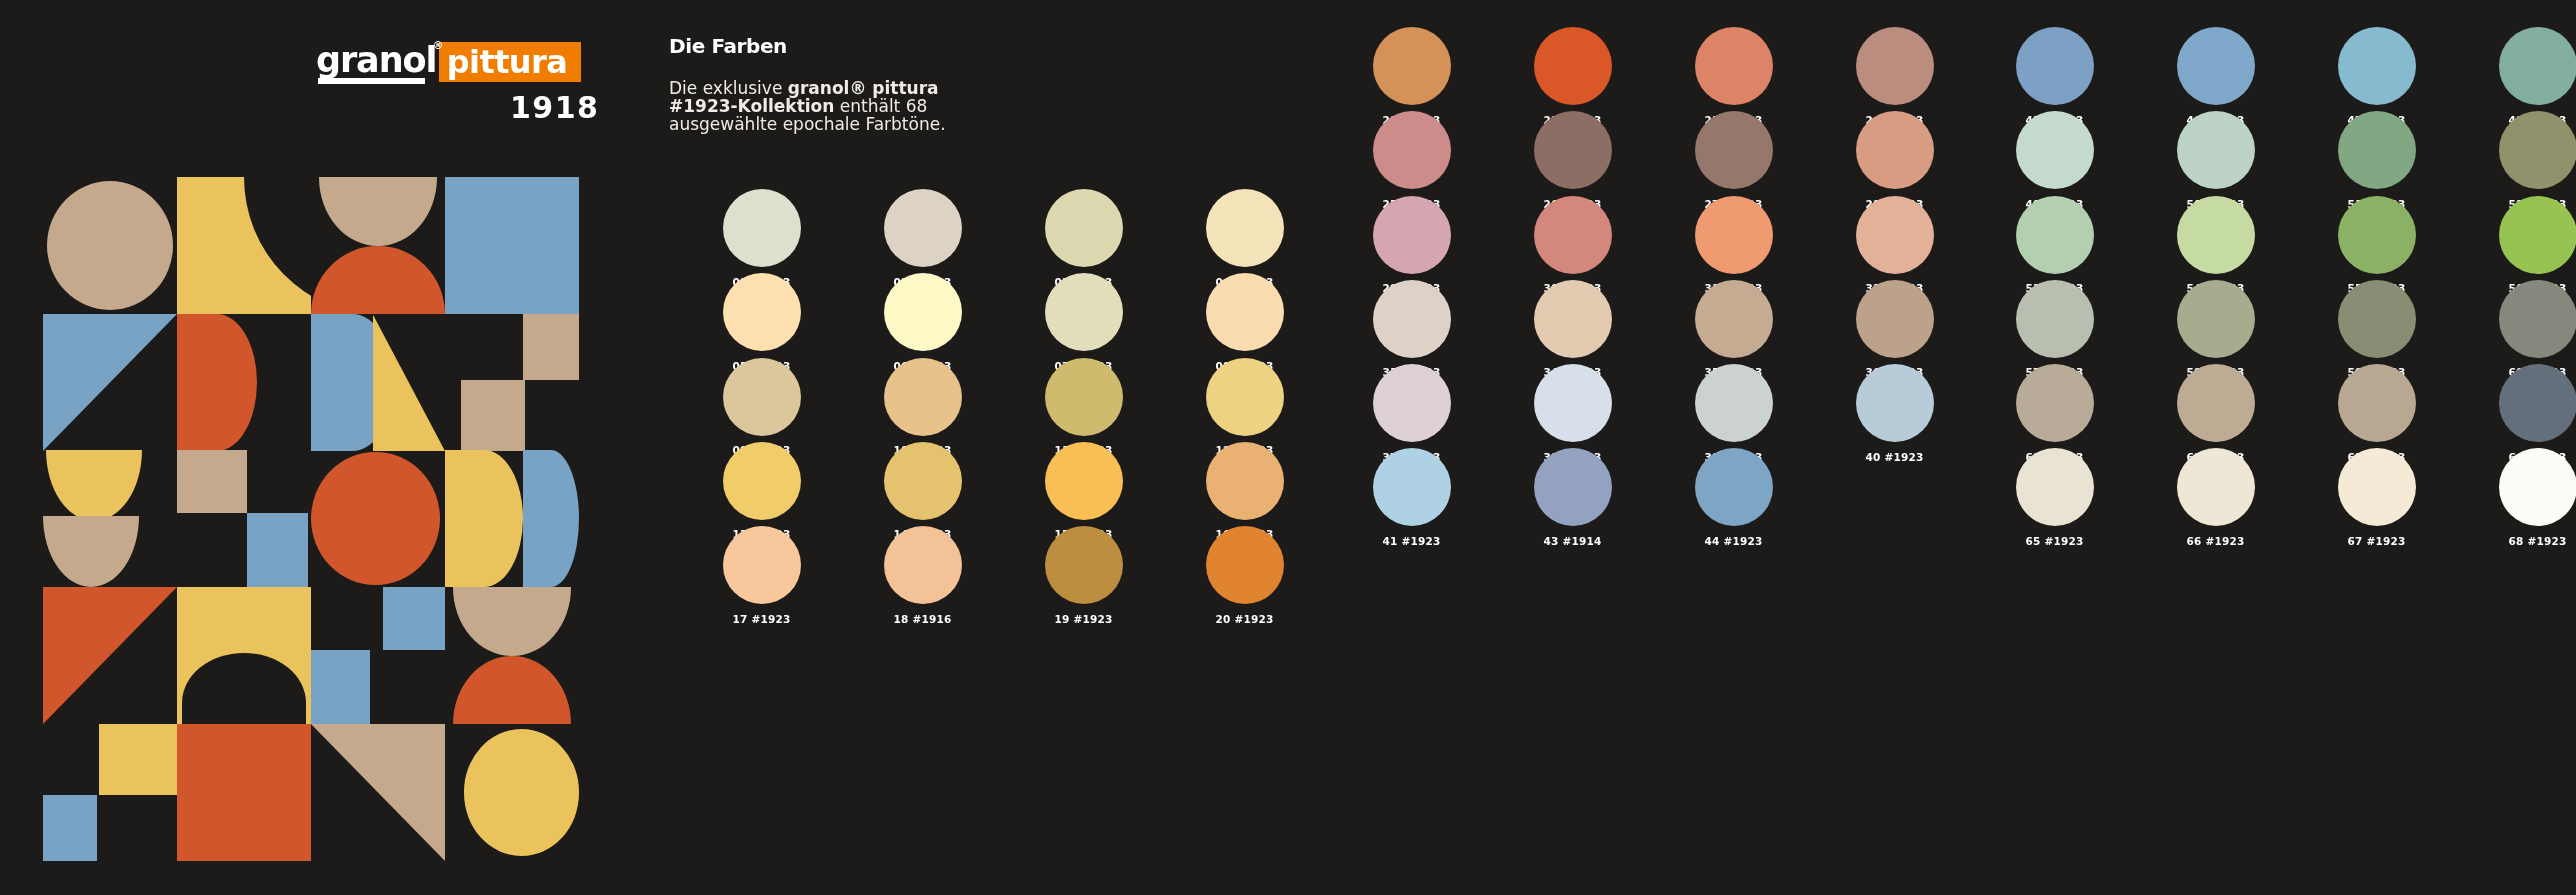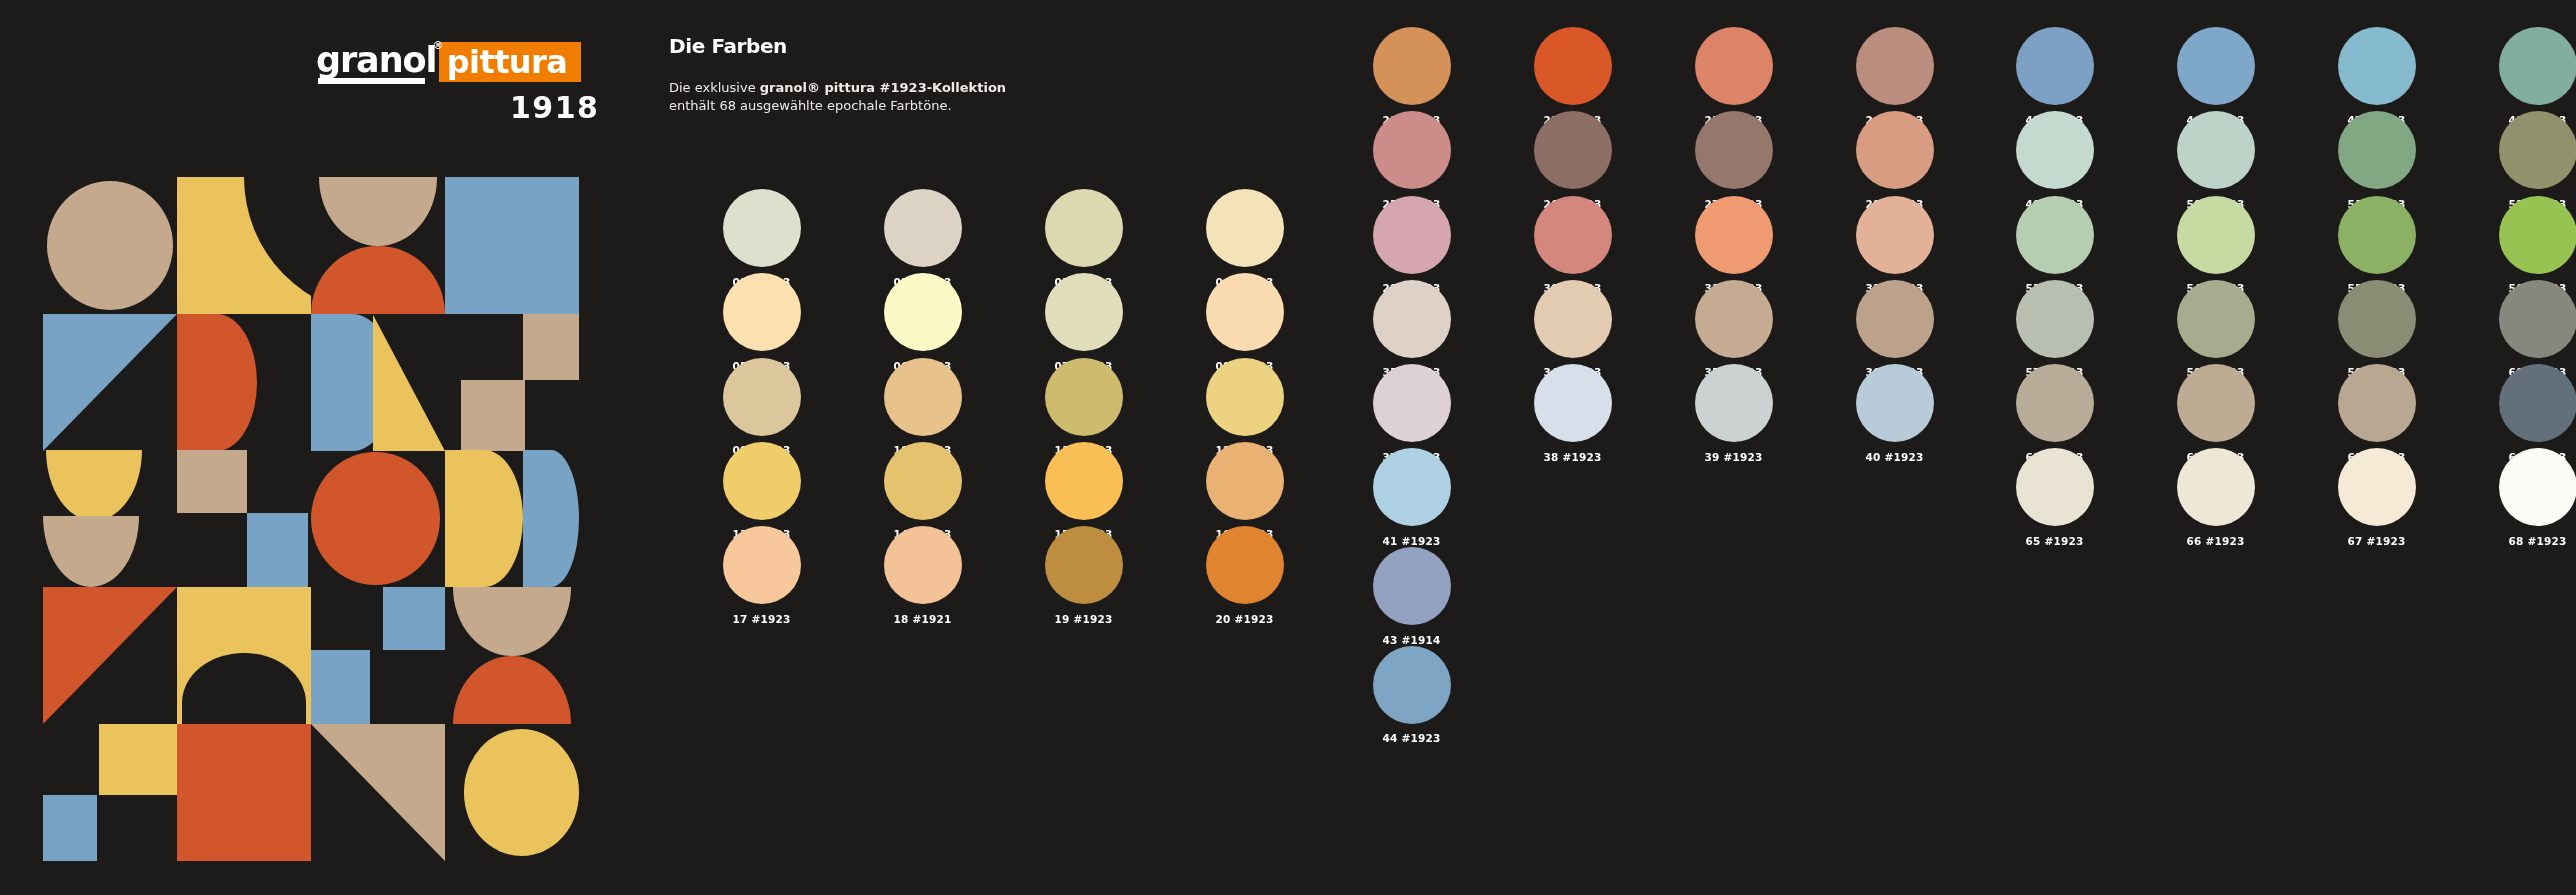--- a/index.html
+++ b/index.html
@@ -37,21 +37,21 @@
     font-family: "DejaVu Sans", sans-serif;
   }
 
   
   .headline-block { position: absolute; left: 669px; top: 34px; width: 382px; }
   .headline {
     color: #ffffff; font-size: 20px; font-weight: 700; letter-spacing: -0.4px;
     font-family: "DejaVu Sans", sans-serif;
   }
   .blurb {
-    color: #efece6; font-size: 13px; line-height: 18px; margin-top: 21px;
+    color: #efece6; font-size: 17px; line-height: 18px; margin-top: 21px;
     font-family: "DejaVu Sans", sans-serif; max-width: 344px;
   }
   .blurb b { font-weight: 700; }
 
   
   .art { position: absolute; left: 43px; top: 177px; width: 535px; height: 684px; }
   .art-cell { position: absolute; overflow: hidden; }
 
   .sh { position: absolute; left: 0; top: 0; width: 100%; height: 100%; }
   .sh-square { }
@@ -252,21 +252,21 @@
             <div class="dot-label">16 #1923</div>
           </div>
         </div>
         <div class="swatch-row" style="margin-top: -14.3px;">
           <div class="swatch" style="width: 161px;">
             <div class="dot" style="width: 78px; height: 78px; background: rgb(248, 199, 156);"></div>
             <div class="dot-label">17 #1923</div>
           </div>
           <div class="swatch" style="width: 161px;">
             <div class="dot" style="width: 78px; height: 78px; background: rgb(243, 194, 150);"></div>
-            <div class="dot-label">18 #1921</div>
+            <div class="dot-label">18 #1916</div>
           </div>
           <div class="swatch" style="width: 161px;">
             <div class="dot" style="width: 78px; height: 78px; background: rgb(189, 142, 63);"></div>
             <div class="dot-label">19 #1923</div>
           </div>
           <div class="swatch" style="width: 161px;">
             <div class="dot" style="width: 78px; height: 78px; background: rgb(224, 132, 48);"></div>
             <div class="dot-label">20 #1923</div>
           </div>
         </div>
@@ -355,21 +355,21 @@
           </div>
           <div class="swatch" style="width: 161px;">
             <div class="dot" style="width: 78px; height: 78px; background: rgb(203, 210, 209);"></div>
             <div class="dot-label">39 #1923</div>
           </div>
           <div class="swatch" style="width: 161px;">
             <div class="dot" style="width: 78px; height: 78px; background: rgb(184, 203, 217);"></div>
             <div class="dot-label">40 #1923</div>
           </div>
         </div>
-        <div class="swatch-row" style="margin-top: -14.3px; flex-direction: column;">
+        <div class="swatch-row" style="margin-top: -14.3px;">
           <div class="swatch" style="width: 161px;">
             <div class="dot" style="width: 78px; height: 78px; background: rgb(174, 210, 227);"></div>
             <div class="dot-label">41 #1923</div>
           </div>
           <div class="swatch" style="width: 161px;">
             <div class="dot" style="width: 78px; height: 78px; background: rgb(148, 162, 194);"></div>
             <div class="dot-label">43 #1914</div>
           </div>
           <div class="swatch" style="width: 161px;">
             <div class="dot" style="width: 78px; height: 78px; background: rgb(127, 165, 196);"></div>

